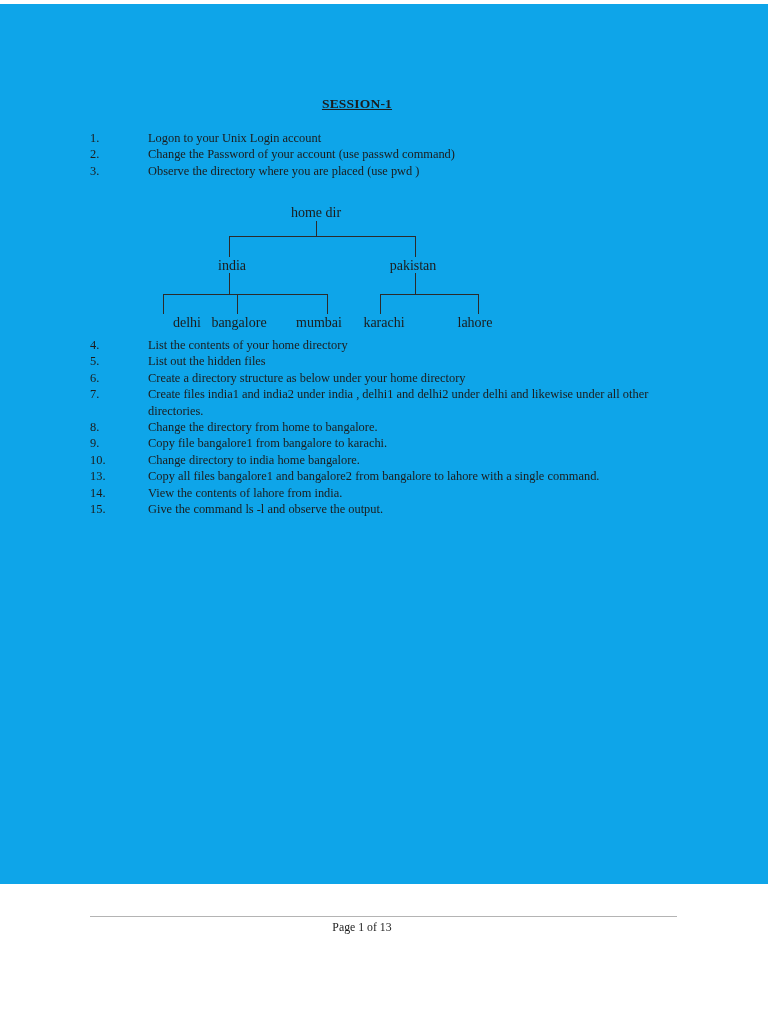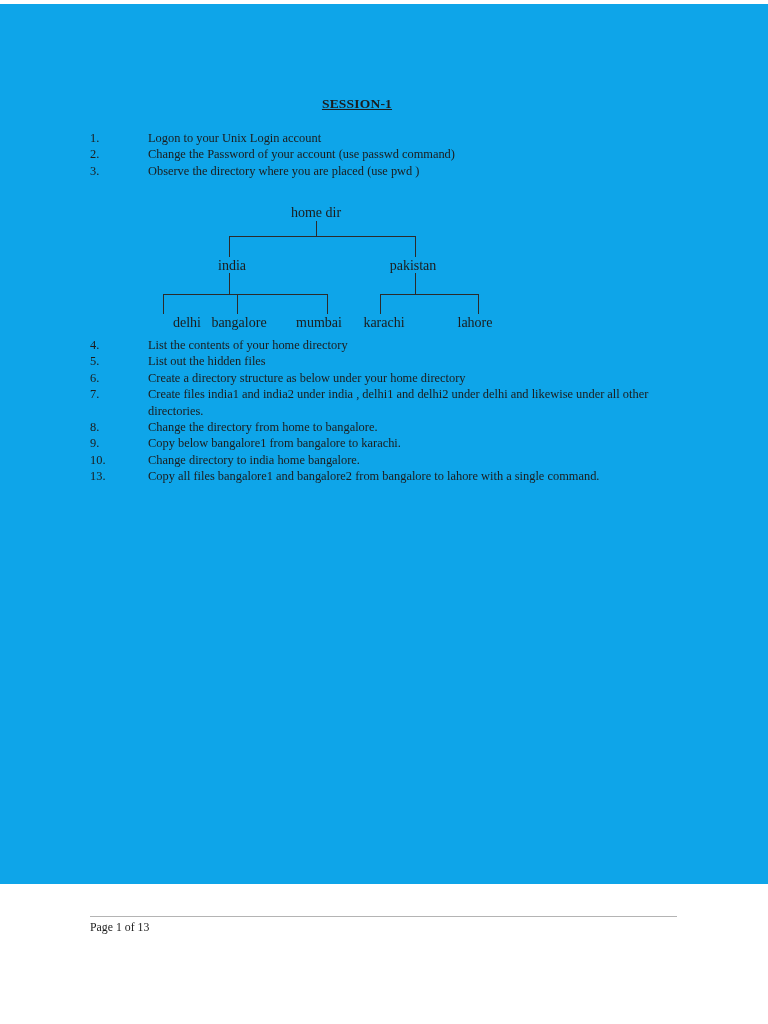--- a/index.html
+++ b/index.html
@@ -24,21 +24,21 @@
   .list-2 { top: 333px; width: 592px; }
   .li { display: flex; align-items: flex-start; line-height: 16.4px; font-size: 12.4px; }
   .li .num { flex: 0 0 23px; }
   .li .txt { flex: 1 1 auto; margin-left: 35px; }
 
   .tree { position: absolute; top: 200px; left: 0; width: 768px; height: 134px; font-size: 14px; }
   .tl { position: absolute; transform: translateX(-50%); white-space: nowrap; }
   .ln { position: absolute; background: #2b2b2b; }
 
   .footer-line { position: absolute; top: 912px; left: 90px; width: 587px; height: 1px; background: #b4b4b4; }
-  .footer-text { position: absolute; top: 916px; left: 90px; width: 544px; text-align: left; font-size: 11.8px; }
+  .footer-text { position: absolute; top: 916px; left: 90px; width: 544px; text-align: center; font-size: 11.8px; }
 </style>
 </head>
 <body>
 
 <div class="page">
 
   <div class="doc-title">SESSION-1</div>
 
   <div class="olist list-1">
     <div class="li">
@@ -99,28 +99,36 @@
     <div class="li">
       <span class="num">7.</span>
       <span class="txt">Create files india1 and india2 under india , delhi1 and delhi2 under delhi  and likewise under all other directories.</span>
     </div>
     <div class="li">
       <span class="num">8.</span>
       <span class="txt">Change the directory from home to bangalore.</span>
     </div>
     <div class="li">
       <span class="num">9.</span>
-      <span class="txt">Copy below bangalore1  from bangalore to karachi.</span>
+      <span class="txt">Copy file bangalore1  from bangalore to karachi.</span>
     </div>
     <div class="li">
       <span class="num">10.</span>
       <span class="txt">Change directory to india home bangalore.</span>
     </div>
     <div class="li">
       <span class="num">13.</span>
       <span class="txt">Copy all files bangalore1 and bangalore2 from bangalore to lahore with a single command.</span>
     </div>
+    <div class="li">
+      <span class="num">14.</span>
+      <span class="txt">View the contents of  lahore from india.</span>
+    </div>
+    <div class="li">
+      <span class="num">15.</span>
+      <span class="txt">Give the command ls  -l  and observe the output.</span>
+    </div>
   </div>
 
   <div class="footer-line"></div>
   <div class="footer-text">Page 1 of 13</div>
 
 </div>
 
 </body></html>

